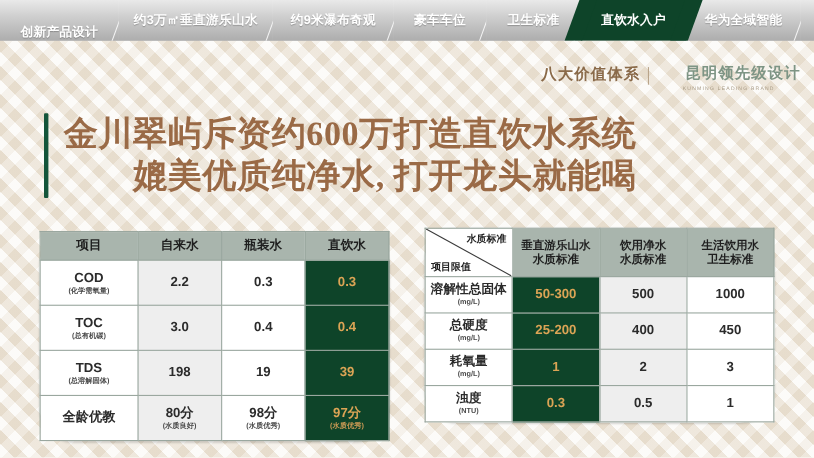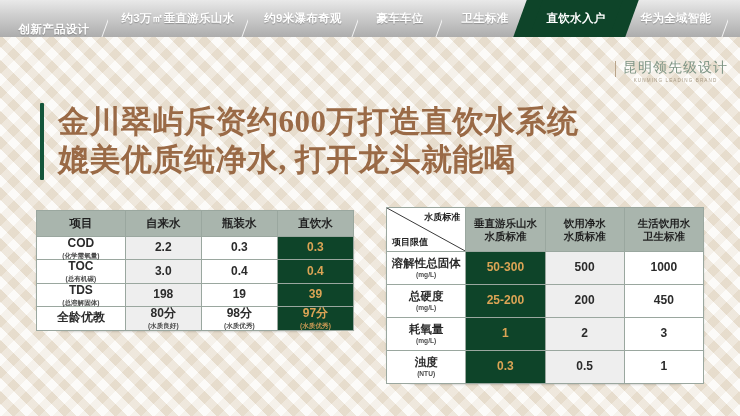--- a/index.html
+++ b/index.html
@@ -90,25 +90,26 @@
     line-height:1;
     padding-top:2px;
   }
   #brand-divider {
     width:1px; height:16px;
     background:#b9a48a;
     margin:1px 2px 0 2px;
   }
   #brand-right { display:flex; flex-direction:column; align-items:center; }
   #brand-sub {
-    font-size:14px; font-weight:normal;
+    font-size:14px; font-weight:bold;
     color:#7e9585;
     font-family:"Liberation Serif","DejaVu Serif",serif;
     letter-spacing:1px;
     line-height:1.1;
+    margin-left:26px;
   }
   #brand-en {
     font-size:4.6px;
     color:#a89b86;
     letter-spacing:1.1px;
     margin-top:3px;
     white-space:nowrap;
   }
 
   
@@ -125,20 +126,21 @@
     border-radius:1px;
   }
   #headline-text {
     font-family:"Liberation Serif","DejaVu Serif",serif;
     font-weight:bold;
     color:#9a6a46;
     font-size:31px;
     line-height:1.24;
     letter-spacing:0.5px;
     white-space:nowrap;
+    text-align:right;
   }
   #headline-text .l2 { letter-spacing:0.5px; }
 
   
   .tablewrap { position:absolute; }
   #table-left  { left:36px;  top:210px; width:318px; }
   #table-right { left:386px; top:207px; width:318px; }
 
   table {
     width:100%;
@@ -198,21 +200,21 @@
   th.corner .tr {
     position:absolute; right:5px; top:4px;
     font-size:9px; font-weight:bold; color:#222;
   }
   th.corner .bl {
     position:absolute; left:5px; bottom:4px;
     font-size:9px; font-weight:bold; color:#222;
   }
   thead th.tall { height:44px; font-size:10.5px; }
   #table-right td { height:33px; }
-  #table-left  td { height:23px; }
+  #table-left  td { height:41px; }
 </style>
 </head>
 <body>
 
 <div id="slide">
 
   <div id="tabbar">
       <div class="tab" style="width: 108px; align-items: flex-end;">
         <span class="lbl">创新产品设计</span>
         <span class="sep"></span>
@@ -237,20 +239,21 @@
         <span class="lbl">直饮水入户</span>
       </div>
       <div class="tab" style="width: 104px;">
         <span class="lbl">华为全域智能</span>
         <span class="sep"></span>
       </div>
       <div class="tab" style="width: 112px;"></div>
     </div>
 
   <div id="brand">
+    <div id="brand-cn">八大价值体系</div>
     <div id="brand-divider"></div>
     <div id="brand-right">
       <div id="brand-sub">昆明领先级设计</div>
       <div id="brand-en">KUNMING LEADING BRAND</div>
     </div>
   </div>
 
   <div id="headline">
     <div id="headline-bar"></div>
     <div id="headline-text">
@@ -326,21 +329,21 @@
       <tbody id="right-body">
           <tr>
             <td class="plain"><span>溶解性总固体</span><span class="sub">(mg/L)</span></td>
             <td class="hl"><span class="big">50-300</span></td>
             <td class="alt"><span class="big">500</span></td>
             <td class="plain"><span class="big">1000</span></td>
           </tr>
           <tr>
             <td class="plain"><span>总硬度</span><span class="sub">(mg/L)</span></td>
             <td class="hl"><span class="big">25-200</span></td>
-            <td class="alt"><span class="big">200</span></td>
+            <td class="alt"><span class="big">400</span></td>
             <td class="plain"><span class="big">450</span></td>
           </tr>
           <tr>
             <td class="plain"><span>耗氧量</span><span class="sub">(mg/L)</span></td>
             <td class="hl"><span class="big">1</span></td>
             <td class="alt"><span class="big">2</span></td>
             <td class="plain"><span class="big">3</span></td>
           </tr>
           <tr>
             <td class="plain"><span>浊度</span><span class="sub">(NTU)</span></td>

